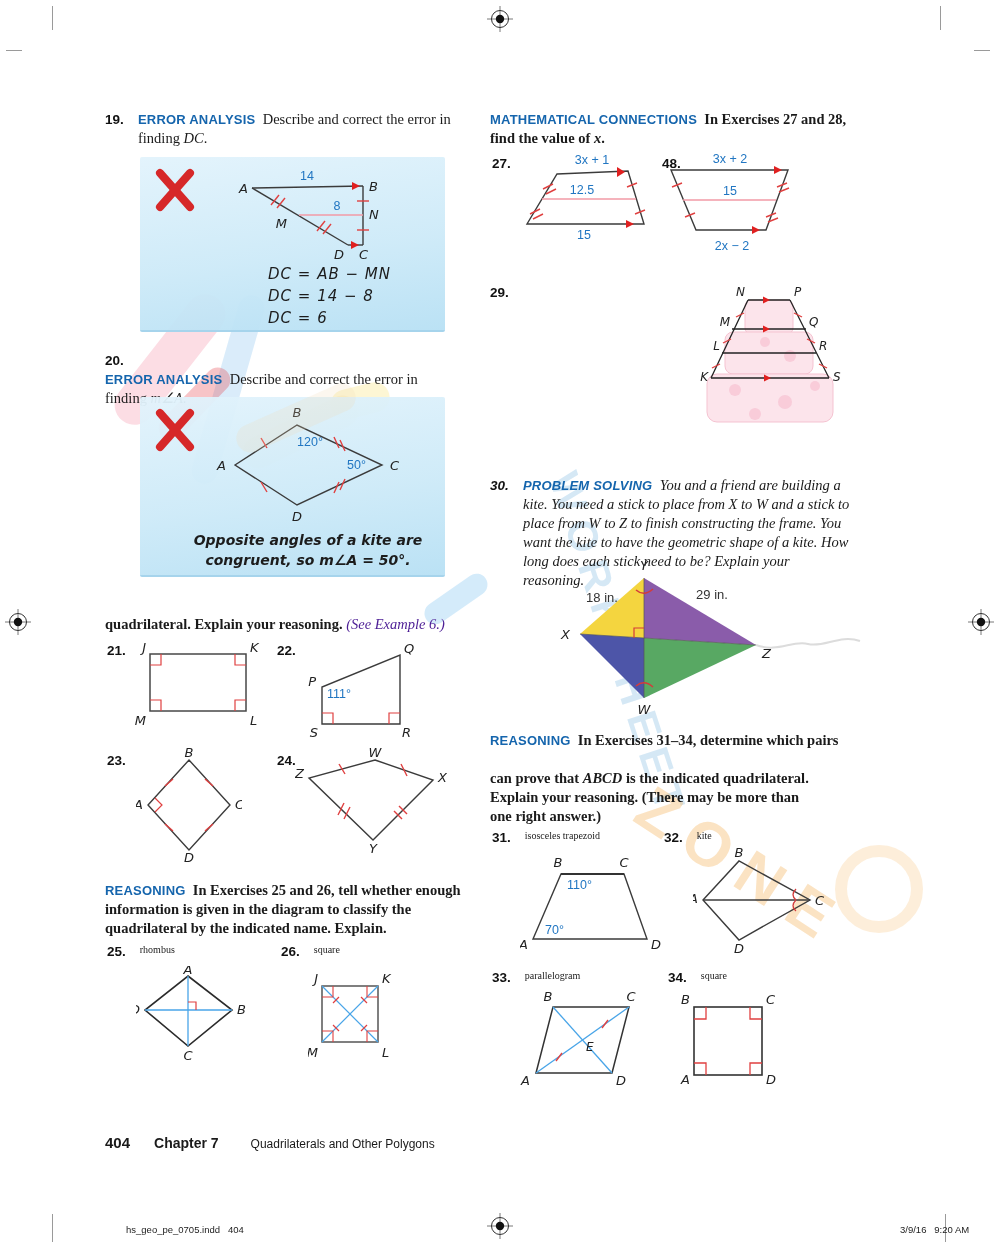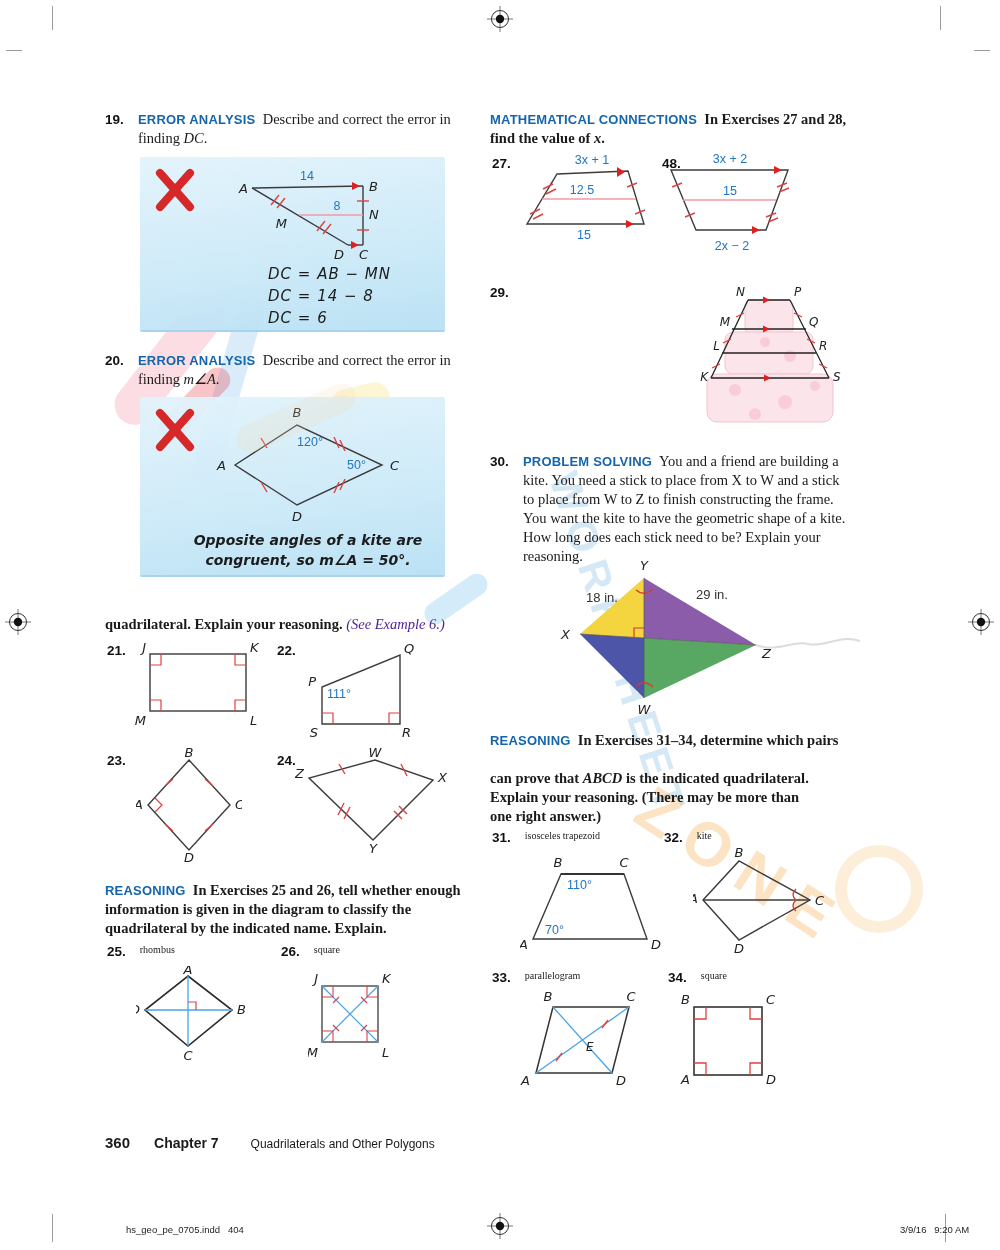--- a/index.html
+++ b/index.html
@@ -123,21 +123,21 @@
     <text class="vlabel" x="204" y="102" text-anchor="end">D</text>
     <text class="vlabel" x="219" y="102">C</text>
     <text class="mlabel" x="167" y="23" text-anchor="middle">14</text>
     <text class="mlabel" x="197" y="53" text-anchor="middle">8</text>
     <text class="hand-svg" x="128" y="122">DC = AB − MN</text>
     <text class="hand-svg" x="128" y="144">DC = 14 − 8</text>
     <text class="hand-svg" x="128" y="166">DC = 6</text>
   </svg>
 </div>
 
-<div class="abs z2 ex body-t" style="left:105px;top:351px;width:356px;">
+<div class="abs z2 ex body-t" style="left:105px;top:351px;width:356px;flex-direction:column;">
   <div class="exnum num">20.</div>
   <div class="exbody">
     <span class="tag">ERROR ANALYSIS</span>&nbsp;
     <span>Describe and correct the error in</span><br>
     <span>finding </span><span class="it">m∠A</span><span>.</span>
   </div>
 </div>
 
 <div class="abs z2 bluebox" style="left:140px;top:397px;width:305px;height:178px;">
   <svg width="305" height="178">
@@ -337,21 +337,21 @@
   <text class="vlabel-s" x="50" y="16" text-anchor="end">N</text>
   <text class="vlabel-s" x="99" y="16">P</text>
   <text class="vlabel-s" x="35" y="46" text-anchor="end">M</text>
   <text class="vlabel-s" x="114" y="46">Q</text>
   <text class="vlabel-s" x="25" y="70" text-anchor="end">L</text>
   <text class="vlabel-s" x="124" y="70">R</text>
   <text class="vlabel-s" x="13" y="101" text-anchor="end">K</text>
   <text class="vlabel-s" x="138" y="101">S</text>
 </svg>
 
-<div class="abs z2 ex body-t" style="left:490px;top:452px;width:362px;">
+<div class="abs z2 ex body-t" style="left:490px;top:476px;width:362px;font-style:italic;">
   <div class="exnum num">30.</div>
   <div class="exbody">
     <span class="tag">PROBLEM SOLVING</span>&nbsp;
     <span>You and a friend are building a kite. You need a stick to place from X to W and a stick to place from W to Z to finish constructing the frame. You want the kite to have the geometric shape of a kite. How long does each stick need to be? Explain your reasoning.</span>
   </div>
 </div>
 
 <svg class="abs z2" style="left:540px;top:556px;" width="335" height="162">
   <polygon points="40,78 104,22 104,82" fill="#f4d53f"></polygon>
   <polygon points="104,22 216,89 104,82" fill="#8a5caa"></polygon>
@@ -439,19 +439,19 @@
   <path d="M72 16 V28 H84" stroke="#e04040" stroke-width="1.3" fill="none"></path>
   <path d="M28 84 V72 H16" stroke="#e04040" stroke-width="1.3" fill="none"></path>
   <path d="M72 84 V72 H84" stroke="#e04040" stroke-width="1.3" fill="none"></path>
   <text class="vlabel" x="12" y="13" text-anchor="end">B</text>
   <text class="vlabel" x="88" y="13">C</text>
   <text class="vlabel" x="12" y="93" text-anchor="end">A</text>
   <text class="vlabel" x="88" y="93">D</text>
 </svg>
 
 <div class="abs z2 footer" style="left:105px;top:1134px;">
-  <span class="pgnum">360</span>
+  <span class="pgnum">404</span>
   <span class="chap">Chapter 7</span>
   <span class="chaptitle">Quadrilaterals and Other Polygons</span>
 </div>
 
 <div class="abs z2 print-t" style="left:78px;top:1224px;white-space:pre;">hs_geo_pe_0705.indd   404</div>
 <div class="abs z2 print-t" style="left:852px;top:1224px;white-space:pre;">3/9/16   9:20 AM</div>
 
 </body></html>

